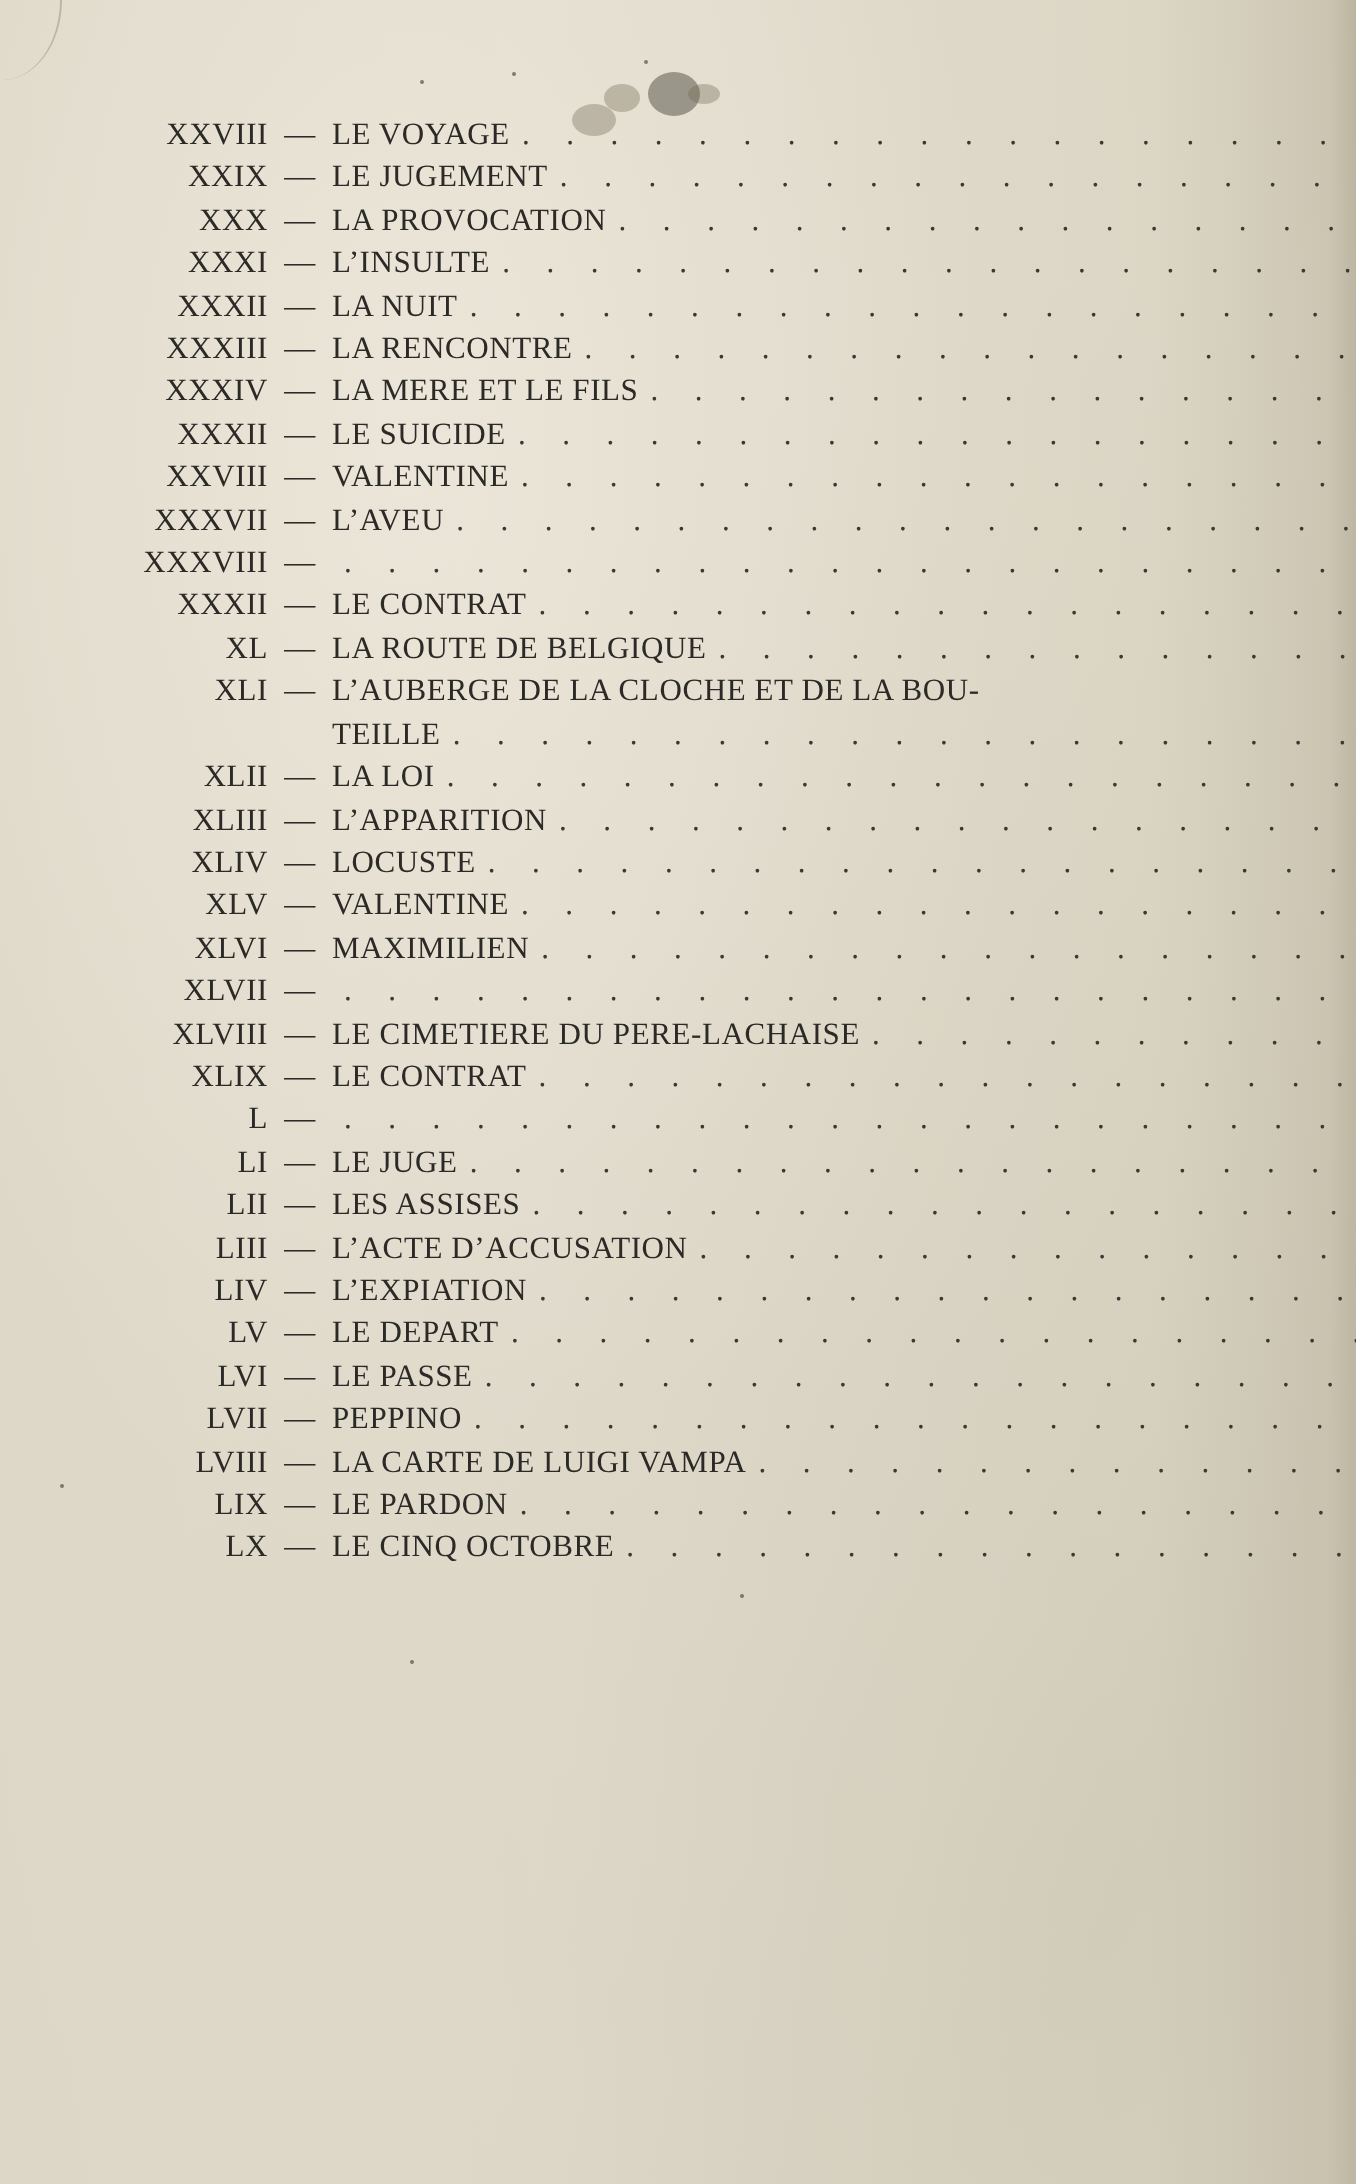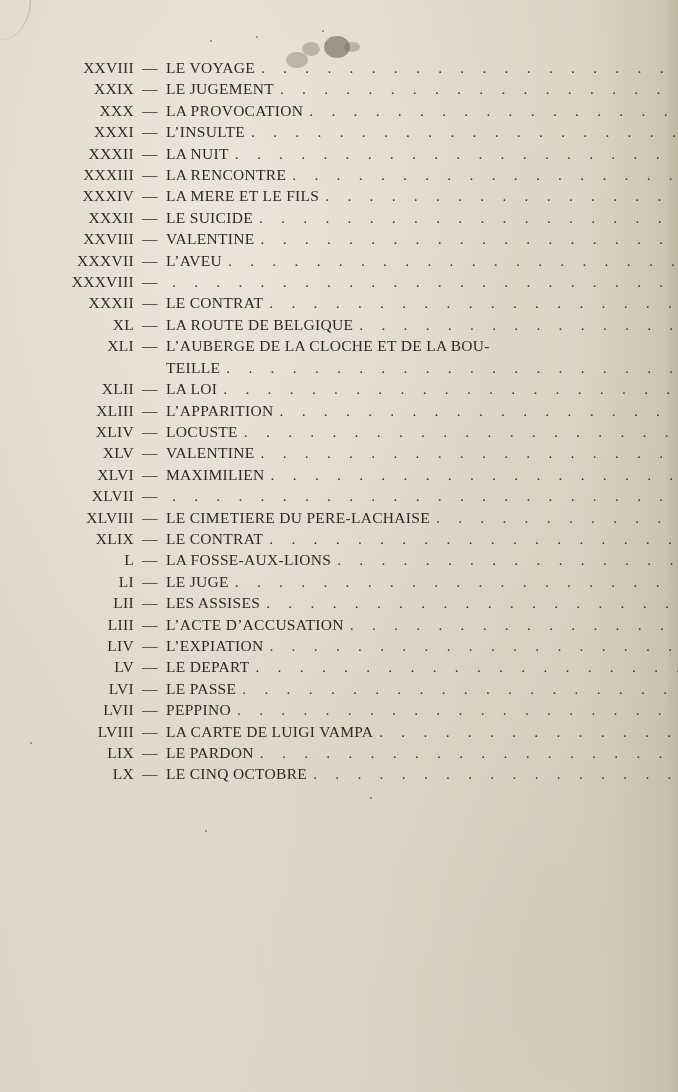--- a/index.html
+++ b/index.html
@@ -328,21 +328,20 @@
             <span class="title">LE CONTRAT</span>
             <span class="leader">. . . . . . . . . . . . . . . . . . . . . . . . . . . . . . . . . . . . . . . .</span>
           </div>
         </div>
       </div>
       <div class="row">
         <span class="num">L</span>
         <span class="dash">—</span>
         <div class="body">
           <div class="line">
-            <span class="title">LA FOSSE-AUX-LIONS</span>
             <span class="leader">. . . . . . . . . . . . . . . . . . . . . . . . . . . . . . . . . . . . . . . .</span>
           </div>
         </div>
       </div>
       <div class="row">
         <span class="num">LI</span>
         <span class="dash">—</span>
         <div class="body">
           <div class="line">
             <span class="title">LE JUGE</span>

